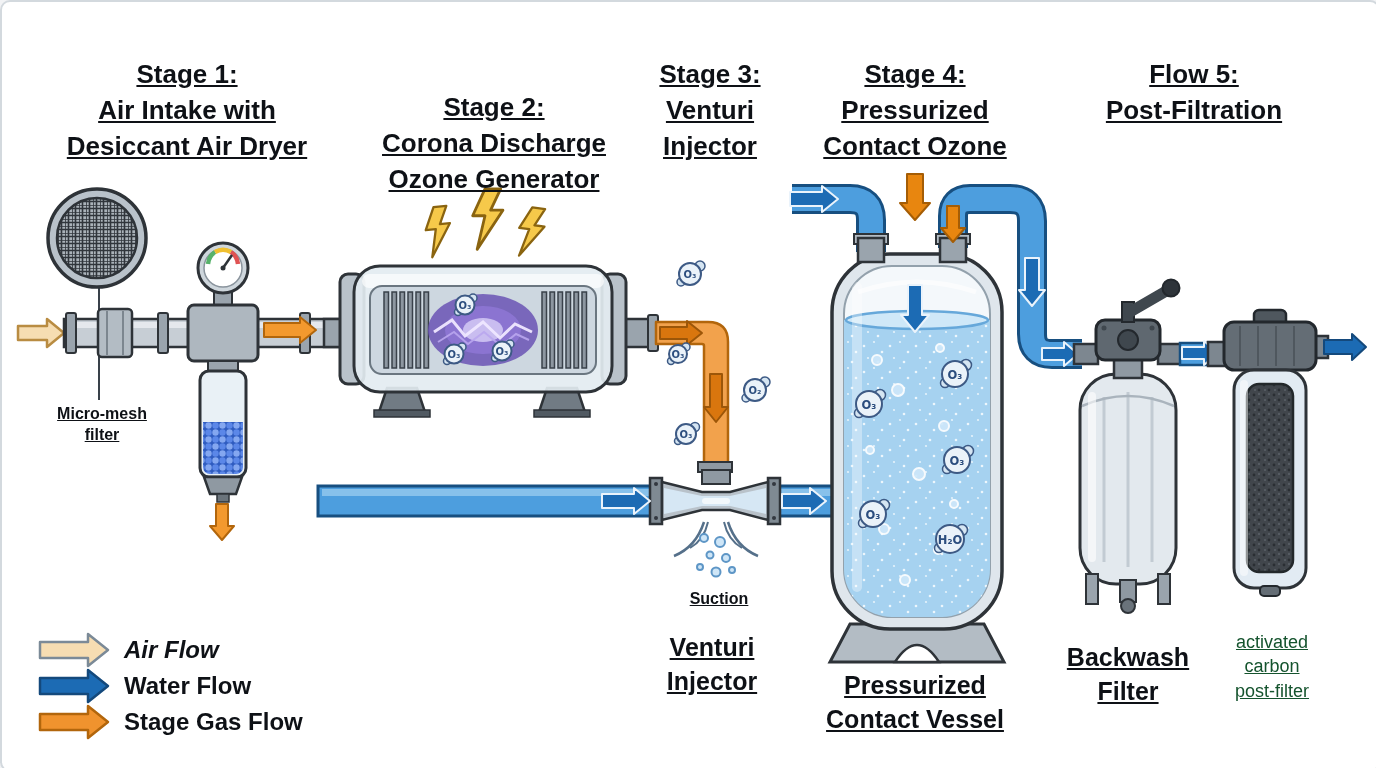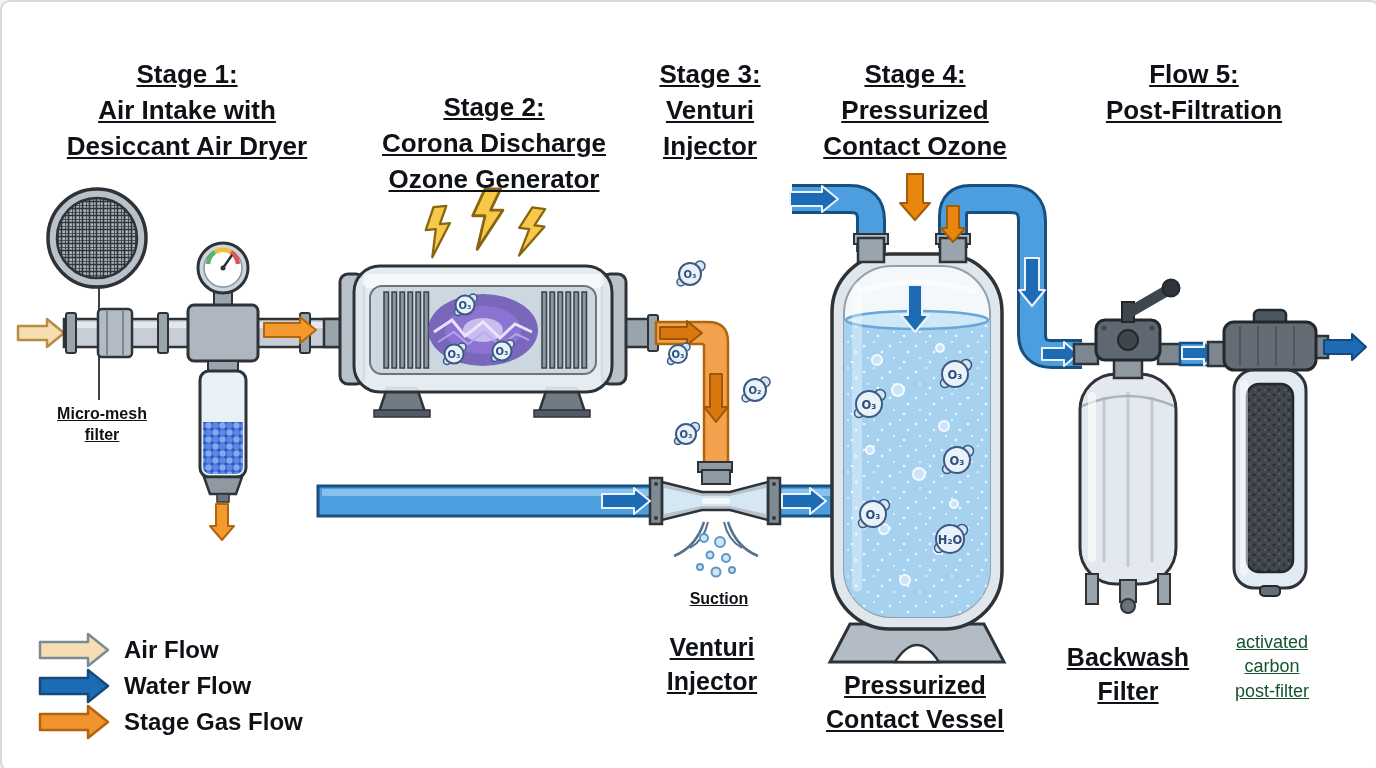--- a/index.html
+++ b/index.html
@@ -424,17 +424,17 @@
 <div class="lbl sub-lg" style="left:710px;  top:629px;">Venturi
 Injector</div>
 <div class="lbl sub-lg" style="left:913px;  top:667px;">Pressurized
 Contact Vessel</div>
 <div class="lbl sub-lg" style="left:1126px; top:629px;margin-top:10px;">Backwash
 Filter</div>
 <div class="lbl carbon-lbl" style="left:1270px; top:628px;">activated
 carbon
 post-filter</div>
 
-<div class="legend-label" style="left:122px; top:634px;">Air Flow</div>
+<div class="legend-label" style="left:122px; top:634px;font-style:italic;">Air Flow</div>
 <div class="legend-label" style="left:122px; top:670px;">Water Flow</div>
 <div class="legend-label" style="left:122px; top:706px;">Stage Gas Flow</div>
 
 </div>
 
 </body></html>

